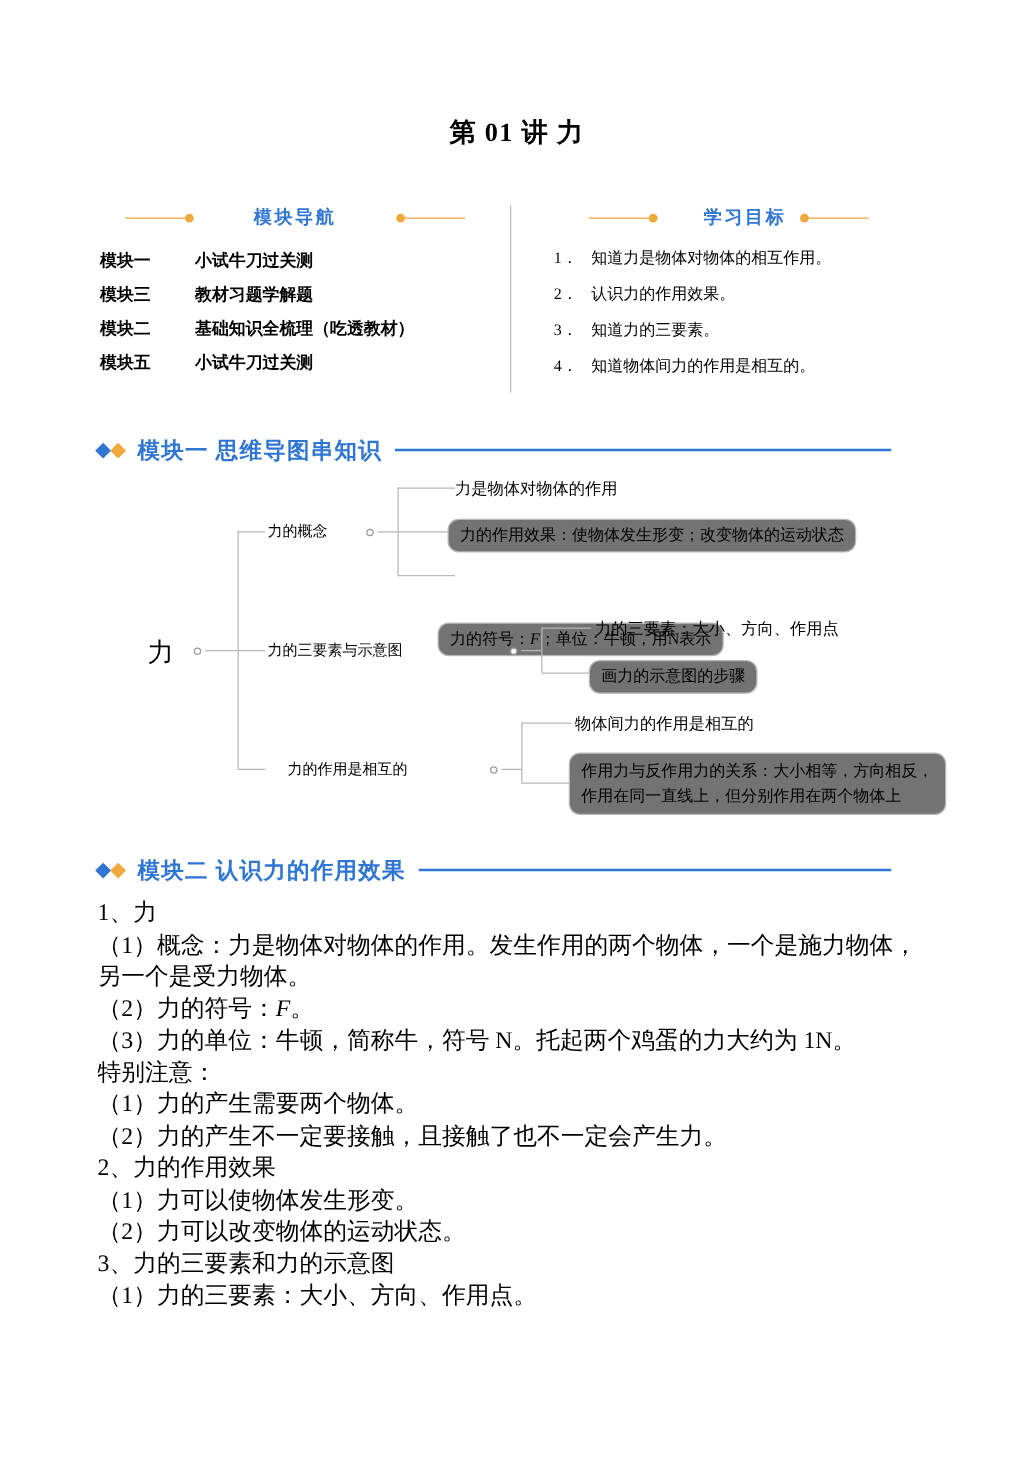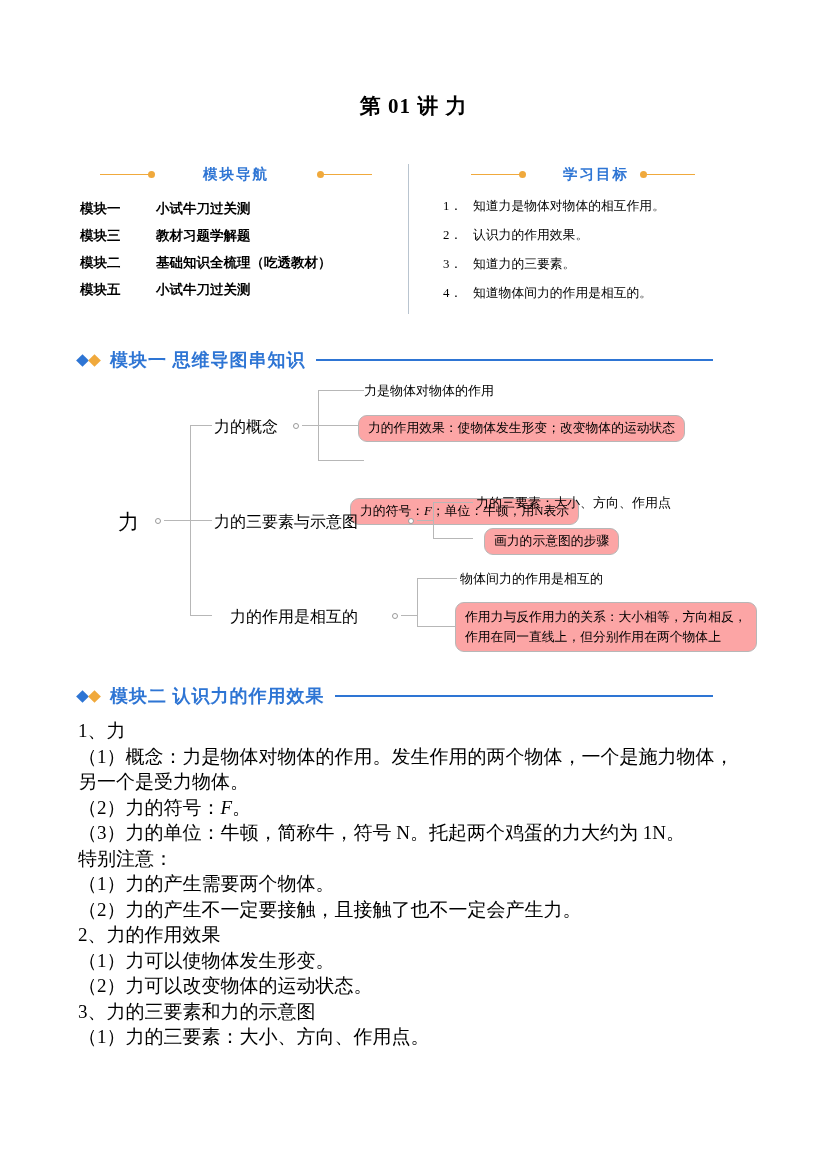--- a/index.html
+++ b/index.html
@@ -156,27 +156,27 @@
   .mindmap .node {
     position: absolute;
     white-space: nowrap;
   }
   .root-node {
     font-size: 21px;
     left: 40px;
     top: 128px;
   }
   .lvl1 {
-    font-size: 16px;
+    font-size: 12px;
   }
   .mm-box {
     position: absolute;
     border: 1px solid #b7b7b7;
     border-radius: 9px;
-    background: #fca5a5;
+    background: #737373;
     padding: 4px 9px;
     font-size: 12.8px;
     white-space: nowrap;
     line-height: 17px;
   }
   .mm-line {
     position: absolute;
     background: #b7b7b7;
   }
   .mm-dot {
@@ -305,21 +305,21 @@
     <div class="mm-box" style="left:272px; top:70px;margin-top:48px;">力的符号：<span class="ital">F</span>；单位：牛顿，用N表示</div>
 
     <div class="node lvl1" style="left:136px; top:132px;">力的三要素与示意图</div>
     <div class="mm-dot" style="left:330px; top:138px;"></div>
     <div class="mm-line" style="left:339px; top:140px; width:16px; height:1px;"></div>
     <div class="mm-line" style="left:355px; top:122px; width:1px; height:36px;"></div>
     <div class="mm-line" style="left:355px; top:122px; width:40px; height:1px;"></div>
     <div class="mm-line" style="left:355px; top:158px; width:40px; height:1px;"></div>
 
     <div class="node" style="left:398px; top:114px;">力的三要素：大小、方向、作用点</div>
-    <div class="mm-box" style="left:406px; top:148px;">画力的示意图的步骤</div>
+    <div class="mm-box" style="left:393px; top:148px;">画力的示意图的步骤</div>
 
     <div class="node lvl1" style="left:152px; top:227px;">力的作用是相互的</div>
     <div class="mm-dot" style="left:314px; top:233px;"></div>
     <div class="mm-line" style="left:323px; top:235px; width:16px; height:1px;"></div>
     <div class="mm-line" style="left:339px; top:198px; width:1px; height:48px;"></div>
     <div class="mm-line" style="left:339px; top:198px; width:40px; height:1px;"></div>
     <div class="mm-line" style="left:339px; top:246px; width:40px; height:1px;"></div>
 
     <div class="node" style="left:382px; top:190px;">物体间力的作用是相互的</div>
     <div class="mm-box" style="left:377px; top:222px; line-height:20px;">作用力与反作用力的关系：大小相等，方向相反，<br>作用在同一直线上，但分别作用在两个物体上</div>

